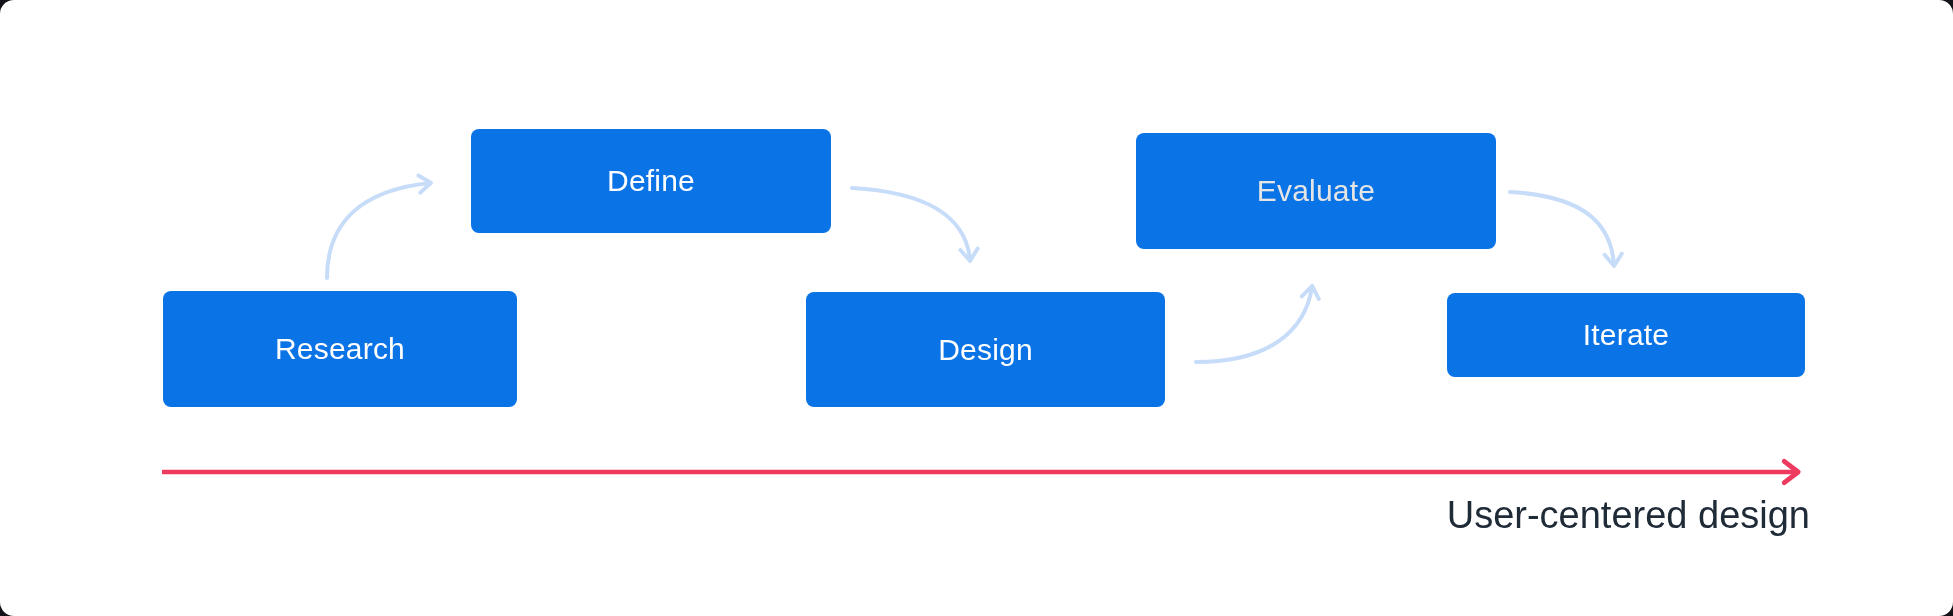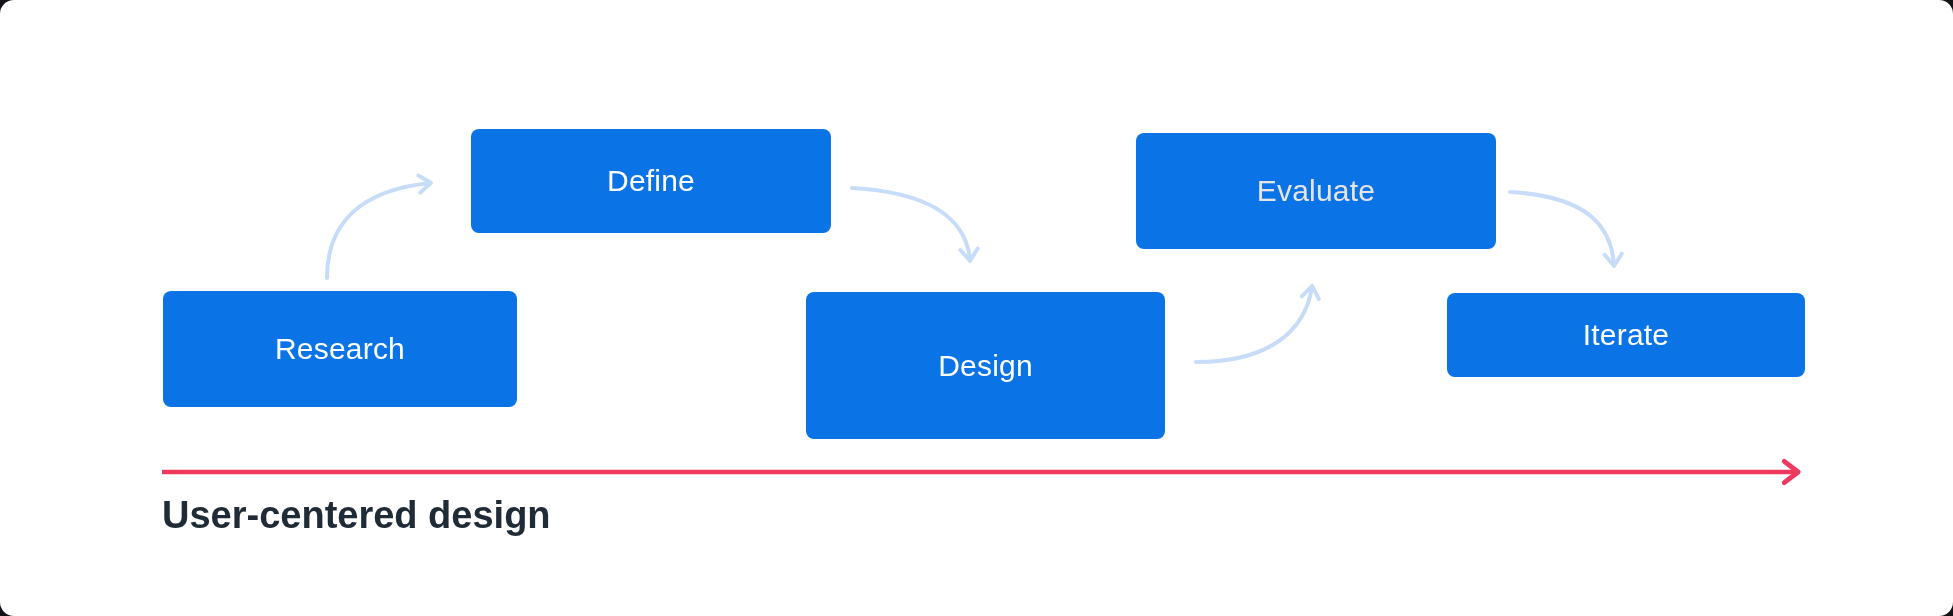--- a/index.html
+++ b/index.html
@@ -35,30 +35,30 @@
     justify-content: center;
   }
   .node-label {
     color: #ffffff;
     font-size: 30px;
     font-weight: 400;
     letter-spacing: 0.2px;
   }
   .node-research { left: 163px; top: 291px; width: 354px; height: 116px; }
   .node-define   { left: 471px; top: 129px; width: 360px; height: 104px; justify-content: center; }
-  .node-design   { left: 806px; top: 292px; width: 359px; height: 147px; }
+  .node-design   { left: 806px; top: 292px; width: 359px; height: 115px; }
   .node-evaluate { left: 1136px; top: 133px; width: 360px; height: 116px; }
   .node-iterate  { left: 1447px; top: 293px; width: 358px; height: 84px; }
   .diagram-title {
     position: absolute;
     left: 162px; top: 494px;
     width: 1648px;
-    text-align: left;
+    text-align: right;
     font-size: 38px;
-    font-weight: 700;
+    font-weight: 400;
     color: #202b38;
   }
 </style>
 </head>
 <body>
 
 <div class="stage" style="background: rgb(20, 20, 24);">
   <div class="card" style="background: rgb(255, 255, 255);"></div>
 
   <div class="node node-research" style="background: rgb(10, 115, 230);">

